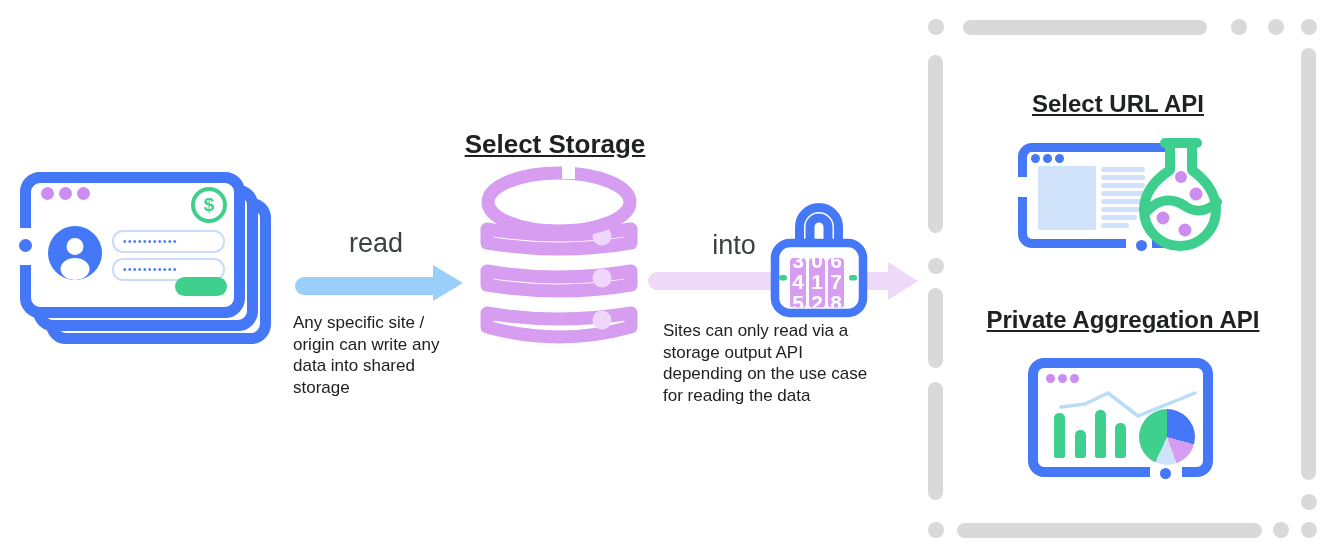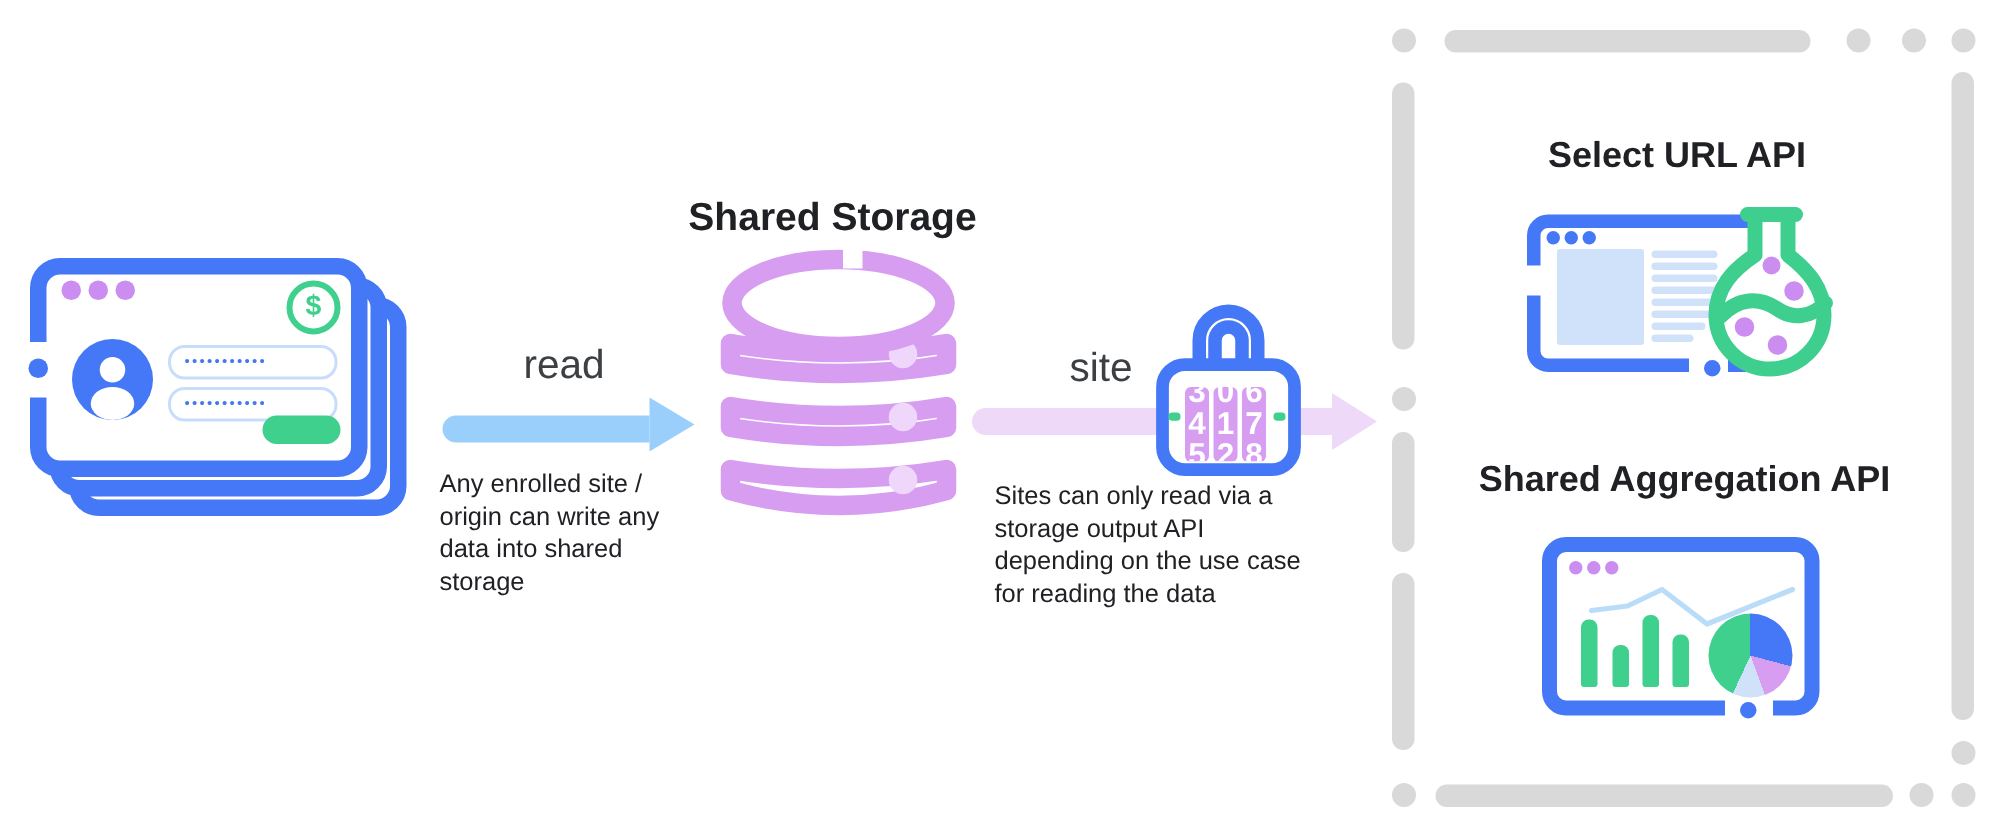--- a/index.html
+++ b/index.html
@@ -6,21 +6,21 @@
   #canvas{position:relative;width:1333px;height:555px;background:#fff;overflow:hidden;
           font-family:"Liberation Sans",sans-serif;color:#202124;}
   .abs{position:absolute;}
   
   .win{position:absolute;background:#fff;border:11px solid #4478f6;border-radius:20px;box-sizing:border-box;}
   .miniwin{position:absolute;background:#fff;box-sizing:border-box;}
   .dotEl{position:absolute;border-radius:50%;}
   
   .flowlabel{position:absolute;font-size:27px;color:#3c4043;text-align:center;}
   .caption{position:absolute;font-size:17px;line-height:21.5px;color:#202124;}
-  .title{position:absolute;font-weight:bold;color:#202124;text-align:center;}
+  .title{position:absolute;font-weight:bold;color:#202124;text-align:center;text-decoration:underline;}
   
   .arrowbody{position:absolute;}
   .arrowhead{position:absolute;width:0;height:0;}
   
   .pwfield{position:absolute;background:#fff;border:2px solid #c7ddfb;border-radius:11px;box-sizing:border-box;
            font-size:10px;letter-spacing:1.5px;color:#4478f6;line-height:19px;padding-left:9px;overflow:hidden;}
   
   .gdash{position:absolute;background:#d9d9d9;border-radius:8px;}
   .gdot{position:absolute;width:16px;height:16px;border-radius:50%;background:#d9d9d9;}
   
@@ -63,35 +63,35 @@
     </div>
     <div class="abs" style="left:144px;top:94px;width:52px;height:19px;background:#3ed08c;border-radius:10px;"></div>
   </div>
 
   <div class="bordergap" style="left:18px;top:228px;width:15px;height:37px;"></div>
   <div class="dotEl" style="left:19px;top:239px;width:13px;height:13px;background:#4478f6;"></div>
 
   <div class="flowlabel" style="left:290px;top:228px;width:172px;">read</div>
   <div class="arrowbody" style="left:295px;top:277px;width:138px;height:18px;background:#9bcffb;border-radius:10px 0 0 10px;"></div>
   <div class="arrowhead" style="left:433px;top:265px;border-left:30px solid #9bcffb;border-top:18px solid transparent;border-bottom:18px solid transparent;"></div>
-  <div class="caption" style="left:293px;top:312px;width:172px;">Any enrolled site / origin can write any data into shared storage</div>
+  <div class="caption" style="left:293px;top:312px;width:172px;">Any specific site / origin can write any data into shared storage</div>
 
-  <div class="title" style="left:425px;top:129px;width:260px;font-size:26px;">Shared Storage</div>
+  <div class="title" style="left:425px;top:129px;width:260px;font-size:26px;">Select Storage</div>
   <svg class="abs" style="left:474px;top:165px;" width="170" height="190" viewBox="0 0 170 190">
     <path d="M13,64 Q85,76 157,64 L157,78 Q85,90 13,78 Z" fill="#ffffff" stroke="#d69df1" stroke-width="13" stroke-linejoin="round"></path>
     <path d="M13,106 Q85,118 157,106 L157,120 Q85,132 13,120 Z" fill="#ffffff" stroke="#d69df1" stroke-width="13" stroke-linejoin="round"></path>
     <path d="M13,148 Q85,160 157,148 L157,162 Q85,182 13,162 Z" fill="#ffffff" stroke="#d69df1" stroke-width="13" stroke-linejoin="round"></path>
     <circle cx="128" cy="71" r="9.5" fill="#efd7fb"></circle>
     <circle cx="128" cy="113" r="9.5" fill="#efd7fb"></circle>
     <circle cx="128" cy="155" r="9.5" fill="#efd7fb"></circle>
     <ellipse cx="85" cy="37" rx="71" ry="29" fill="#ffffff" stroke="#d69df1" stroke-width="13"></ellipse>
     <rect x="88" y="0" width="13" height="14" fill="#ffffff"></rect>
   </svg>
 
-  <div class="flowlabel" style="left:650px;top:230px;width:168px;">site</div>
+  <div class="flowlabel" style="left:650px;top:230px;width:168px;">into</div>
   <div class="arrowbody" style="left:648px;top:272px;width:242px;height:18px;background:#eedaf8;border-radius:10px 0 0 10px;"></div>
   <div class="arrowhead" style="left:888px;top:262px;border-left:30px solid #eedaf8;border-top:19px solid transparent;border-bottom:19px solid transparent;"></div>
   <div class="caption" style="left:663px;top:320px;width:222px;">Sites can only read via a storage output API depending on the use case for reading the data</div>
 
   <svg class="abs" style="left:770px;top:198px;" width="104" height="130" viewBox="0 0 104 130">
     <defs>
         <clipPath id="lockclip">
           <rect x="10" y="50" width="78" height="59.5"></rect>
         </clipPath>
       </defs>
@@ -153,21 +153,21 @@
   <svg class="abs" style="left:1125px;top:130px;" width="130" height="135" viewBox="0 0 130 135">
     <path d="M45,18 V40 C30,50 19,62 19,80 A36,36 0 1 0 91,80 C91,62 80,50 67,40 V18" fill="#ffffff" stroke="#3ecf8e" stroke-width="10" stroke-linejoin="round" stroke-linecap="round"></path>
     <path d="M40,13 H72" fill="none" stroke="#3ecf8e" stroke-width="10" stroke-linecap="round"></path>
     <path d="M22,81 C34,68 48,68 60,76 C70,83 82,82 92,72" fill="none" stroke="#3ecf8e" stroke-width="10" stroke-linecap="round"></path>
     <circle cx="56" cy="47" r="6" fill="#cc8df0"></circle>
     <circle cx="71" cy="64" r="6.5" fill="#cc8df0"></circle>
     <circle cx="38" cy="88" r="6.5" fill="#cc8df0"></circle>
     <circle cx="60" cy="100" r="6.5" fill="#cc8df0"></circle>
   </svg>
 
-  <div class="title" style="left:970px;top:306px;width:306px;font-size:24px;">Shared Aggregation API</div>
+  <div class="title" style="left:970px;top:306px;width:306px;font-size:24px;">Private Aggregation API</div>
   <div class="miniwin" style="left:1028px;top:358px;width:185px;height:119px;border:10px solid #4478f6;border-radius:16px;">
     <div class="dotEl" style="left:7.5px;top:5.5px;width:9px;height:9px;background:#cc8df0;"></div>
     <div class="dotEl" style="left:19.5px;top:5.5px;width:9px;height:9px;background:#cc8df0;"></div>
     <div class="dotEl" style="left:31.5px;top:5.5px;width:9px;height:9px;background:#cc8df0;"></div>
     <svg class="abs" style="left:8px;top:8px;" width="155" height="50" viewBox="0 0 155 50">
       <polyline points="15,31 39,28 62,17 92,40 149,17" fill="none" stroke="#b9ddf9" stroke-width="3.5" stroke-linecap="round" stroke-linejoin="round"></polyline>
     </svg>
     <div class="bar" style="left:16px;top:45px;width:11px;height:45px;"></div>
     <div class="bar" style="left:37px;top:62px;width:11px;height:28px;"></div>
     <div class="bar" style="left:57px;top:42px;width:11px;height:48px;"></div>

